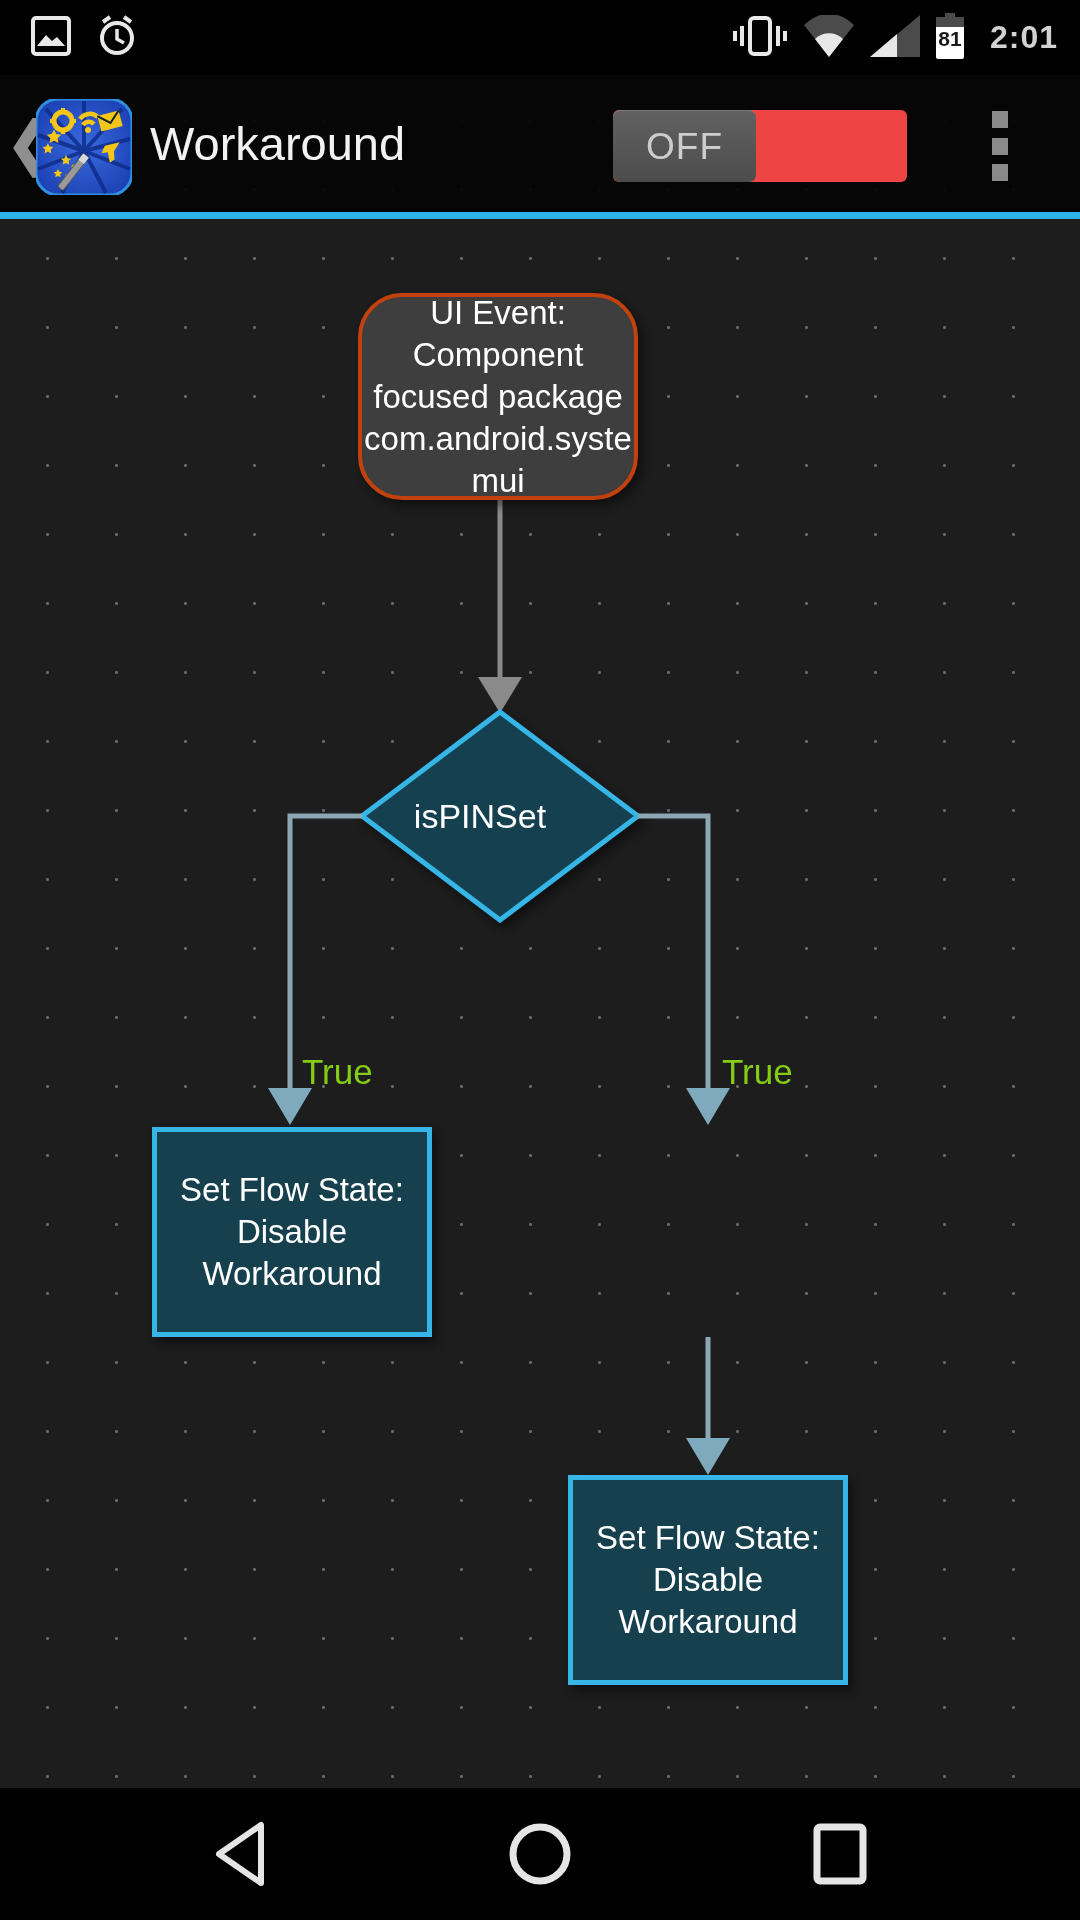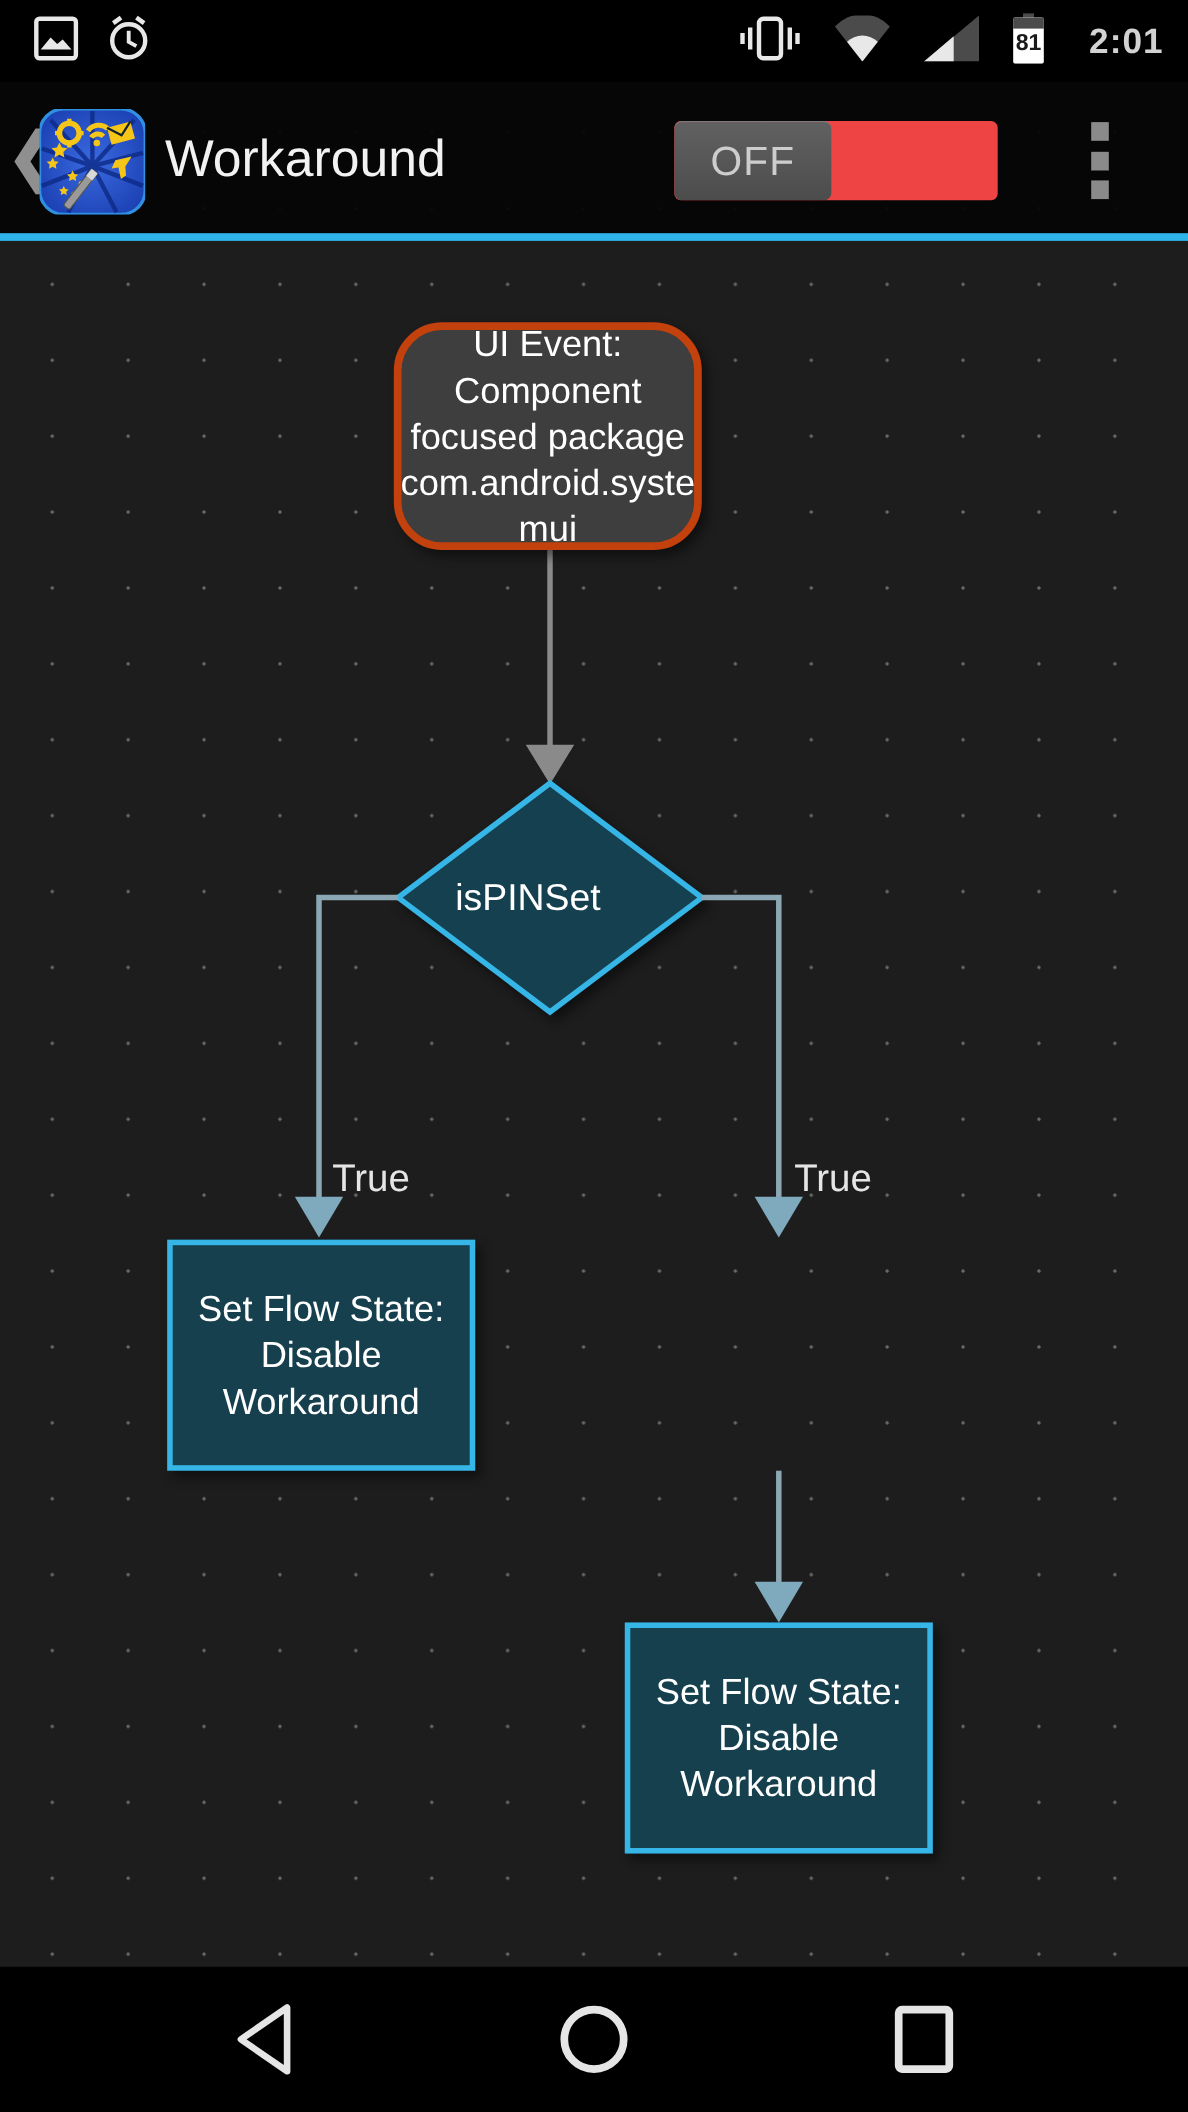--- a/index.html
+++ b/index.html
@@ -10,21 +10,21 @@
     background-image:radial-gradient(circle,#6a6a6a 1.2px,transparent 1.8px);
     background-size:69px 69px;
     background-position:13px 17px;
   }
   
   .status-bar{
     position:absolute;left:0;top:0;width:1080px;height:75px;background:#000;
     display:flex;align-items:center;z-index:30;
   }
   .sb-left{position:absolute;left:30px;top:0;height:75px;display:flex;align-items:center;gap:22px;}
-  .sb-right{position:absolute;right:22px;top:0;height:75px;display:flex;align-items:center;gap:31px;}
+  .sb-right{position:absolute;right:22px;top:0;height:75px;display:flex;align-items:center;gap:16px;}
   .sb-time{color:#d2d2d2;font-size:32px;font-weight:700;letter-spacing:1px;margin-left:10px;}
   
   .app-bar{
     position:absolute;left:0;top:75px;width:1080px;height:137px;
     background:rgba(4,4,4,0.93);z-index:20;
   }
   .back-chevron{
     position:absolute;left:6px;top:28px;width:30px;height:80px;
     color:#8f8f8f;font-size:58px;line-height:80px;font-weight:700;
   }
@@ -55,27 +55,27 @@
   .edges{position:absolute;left:0;top:0;}
   .node{
     position:absolute;box-sizing:border-box;color:#fff;
     display:flex;align-items:center;justify-content:center;text-align:center;
     font-size:33px;line-height:42px;white-space:pre-line;
     filter:drop-shadow(5px 6px 5px rgba(0,0,0,0.45));
   }
   .node-rect{width:280px;height:210px;background:#16404e;border:5px solid #36b6e7;}
   .node-start{
     left:358px;top:74px;width:280px;height:207px;
-    background:#3e3e3e;border:7px solid #c2410c;border-radius:44px;
+    background:#3e3e3e;border:4px solid #c2410c;border-radius:44px;
   }
   .node-diamond-label{
     position:absolute;left:360px;top:574px;width:240px;height:46px;
     color:#fff;font-size:34px;text-align:center;line-height:46px;
   }
-  .edge-label{position:absolute;color:#e5e5e5;font-size:35px;}
+  .edge-label{position:absolute;color:#84cc16;font-size:35px;}
   
   .nav-bar{
     position:absolute;left:0;top:1788px;width:1080px;height:132px;background:#000;
     display:flex;align-items:center;z-index:30;
   }
   .nav-btn{position:absolute;top:0;height:132px;display:flex;align-items:center;justify-content:center;width:160px;}
   .nav-back{left:160px;} .nav-home{left:460px;} .nav-recents{left:760px;}
 </style>
 </head>
 <body>

